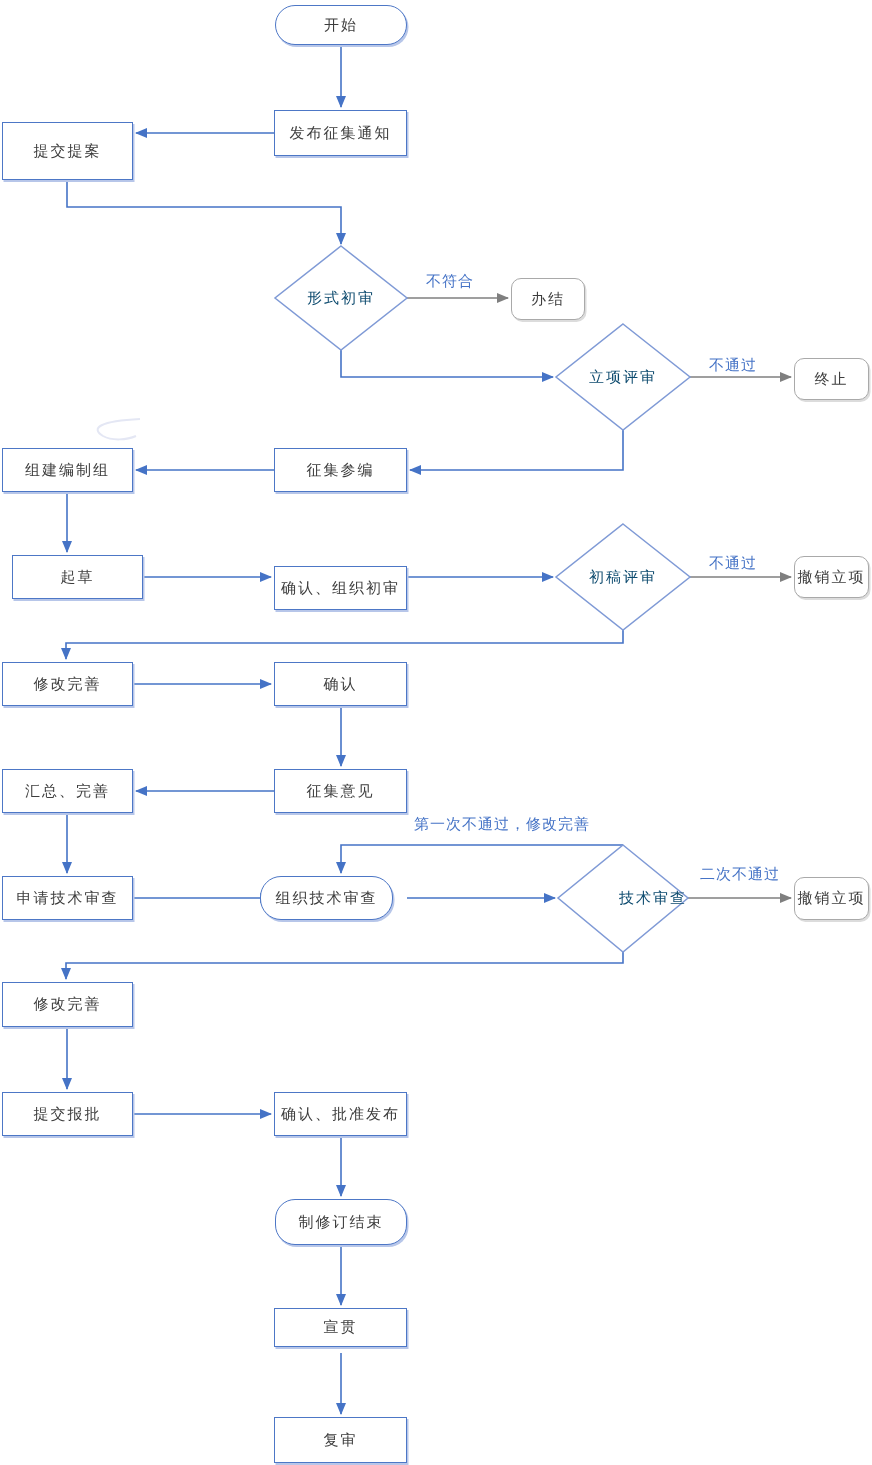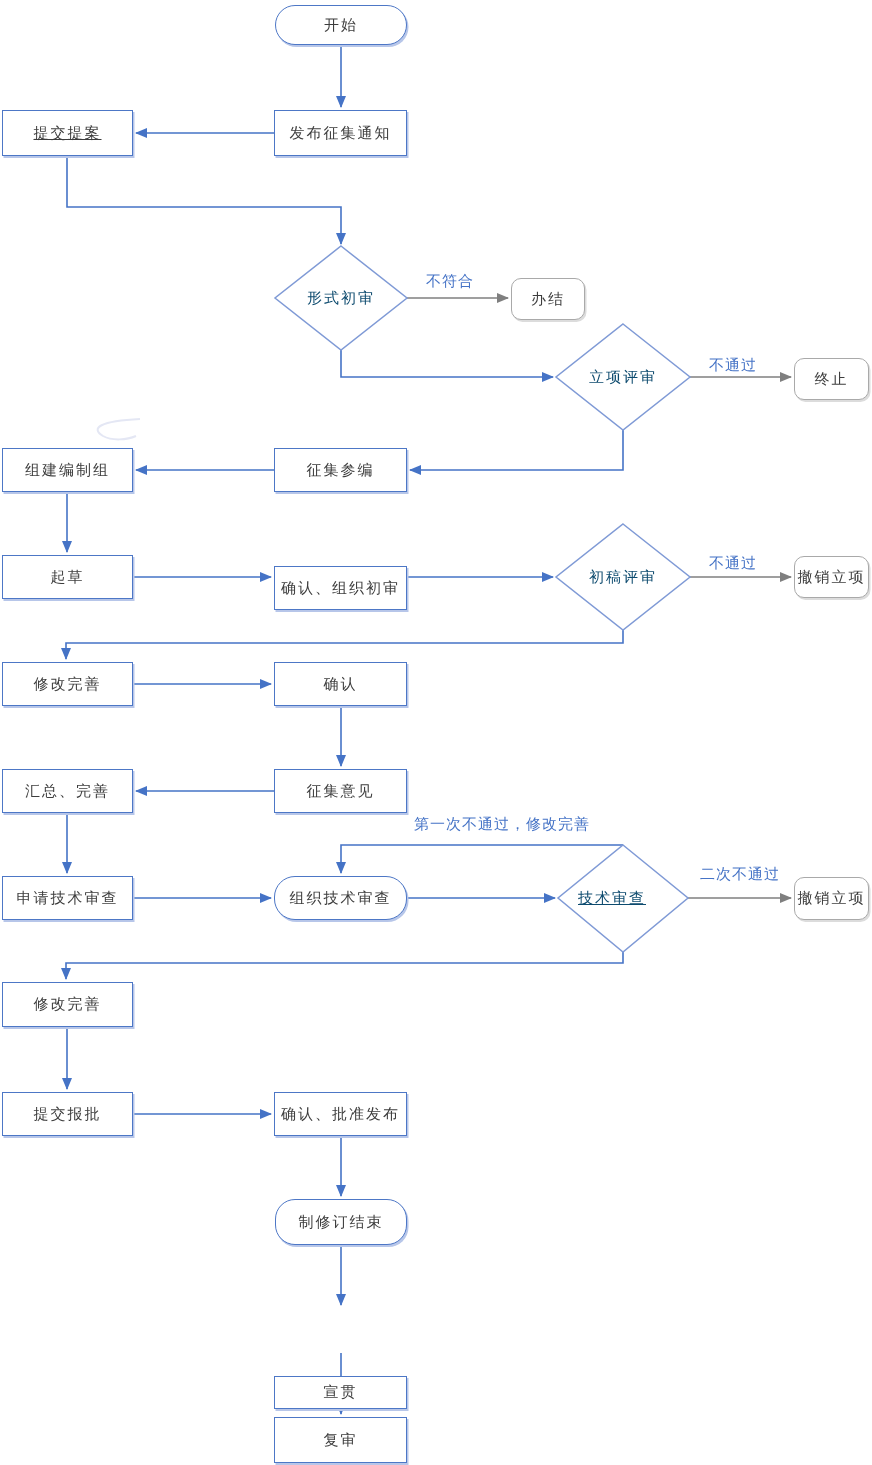--- a/index.html
+++ b/index.html
@@ -86,41 +86,41 @@
   </svg>
 
   <div class="node" style="left:274px;top:110px;width:133px;height:46px;">
       <span>发布征集通知</span>
     </div>
 
   <div class="node terminator" style="left:275px;top:5px;width:132px;height:40px;">
       <span>开始</span>
     </div>
 
-  <div class="node" style="left:2px;top:110px;width:131px;height:46px;text-decoration:underline;">
+  <div class="node" style="left:2px;top:122px;width:131px;height:58px;">
       <span>提交提案</span>
     </div>
 
   <div class="node grey-node" style="left:511px;top:278px;width:74px;height:42px;">
       <span>办结</span>
     </div>
 
   <div class="node grey-node" style="left:794px;top:358px;width:75px;height:42px;">
       <span>终止</span>
     </div>
 
   <div class="node" style="left:274px;top:448px;width:133px;height:44px;">
       <span>征集参编</span>
     </div>
 
   <div class="node" style="left:2px;top:448px;width:131px;height:44px;">
       <span>组建编制组</span>
     </div>
 
-  <div class="node" style="left:2px;top:555px;width:131px;height:44px;font-family:Liberation Mono, monospace;">
+  <div class="node" style="left:12px;top:555px;width:131px;height:44px;font-family:Liberation Mono, monospace;">
       <span>起草</span>
     </div>
 
   <div class="node" style="left:274px;top:566px;width:133px;height:44px;">
       <span>确认、组织初审</span>
     </div>
 
   <div class="node grey-node" style="left:794px;top:556px;width:75px;height:42px;">
       <span>撤销立项</span>
     </div>
@@ -138,21 +138,21 @@
     </div>
 
   <div class="node" style="left:2px;top:769px;width:131px;height:44px;">
       <span>汇总、完善</span>
     </div>
 
   <div class="node" style="left:2px;top:876px;width:131px;height:44px;">
       <span>申请技术审查</span>
     </div>
 
-  <div class="node" style="left:274px;top:876px;width:133px;height:44px;border-radius:21px;">
+  <div class="node" style="left:260px;top:876px;width:133px;height:44px;border-radius:21px;">
       <span>组织技术审查</span>
     </div>
 
   <div class="node grey-node" style="left:794px;top:877px;width:75px;height:43px;">
       <span>撤销立项</span>
     </div>
 
   <div class="node" style="left:2px;top:982px;width:131px;height:45px;">
       <span>修改完善</span>
     </div>
@@ -162,32 +162,32 @@
     </div>
 
   <div class="node" style="left:2px;top:1092px;width:131px;height:44px;">
       <span>提交报批</span>
     </div>
 
   <div class="node terminator" style="left:275px;top:1199px;width:132px;height:46px;align-items:center;">
       <span>制修订结束</span>
     </div>
 
-  <div class="node" style="left:274px;top:1376px;width:133px;height:33px;">
+  <div class="node" style="left:274px;top:1308px;width:133px;height:39px;">
       <span>宣贯</span>
     </div>
 
   <div class="node" style="left:274px;top:1417px;width:133px;height:46px;">
       <span>复审</span>
     </div>
 
   <div class="dlabel" style="left:275px;top:289px;">形式初审</div>
   <div class="dlabel" style="left:557px;top:368px;">立项评审</div>
   <div class="dlabel" style="left:557px;top:568px;">初稿评审</div>
-  <div class="dlabel" style="left:546px;top:889px;text-decoration:underline;">技术审查</div>
+  <div class="dlabel" style="left:587px;top:889px;">技术审查</div>
 
   <div class="elabel" style="left:426px;top:272px;">不符合</div>
   <div class="elabel" style="left:709px;top:356px;">不通过</div>
   <div class="elabel" style="left:709px;top:554px;">不通过</div>
   <div class="elabel" style="left:414px;top:815px;">第一次不通过，修改完善</div>
   <div class="elabel" style="left:700px;top:865px;">二次不通过</div>
 
 </div>
 
 </body></html>

